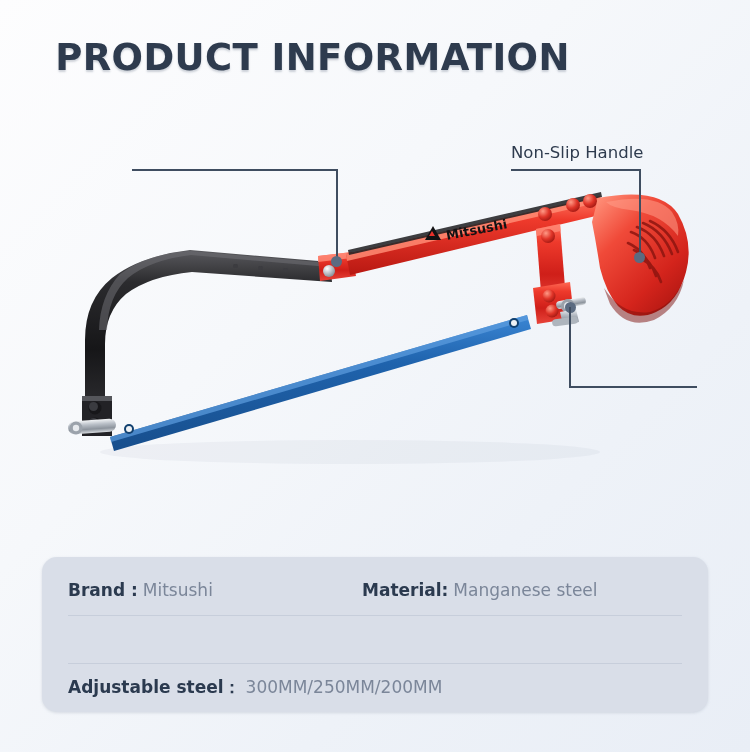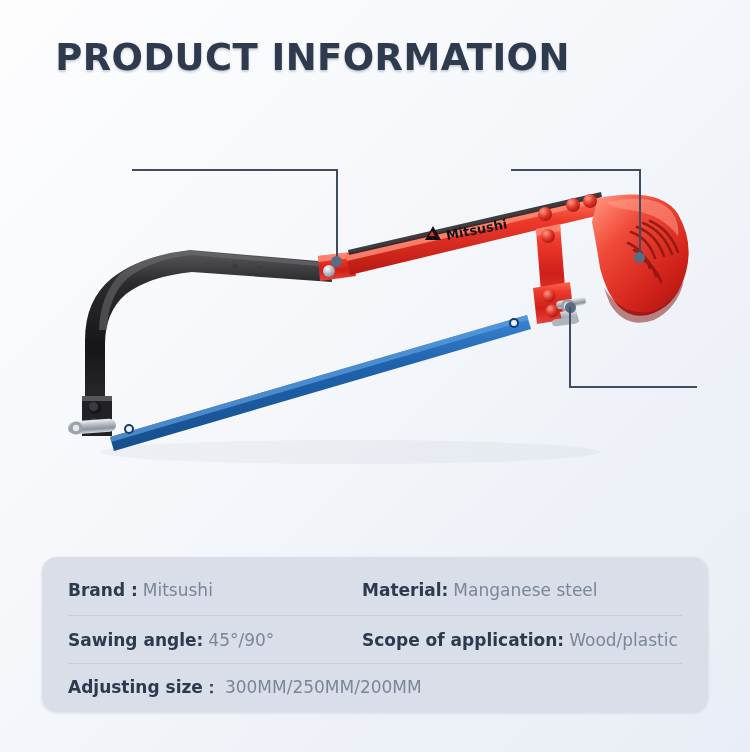--- a/index.html
+++ b/index.html
@@ -222,20 +222,21 @@
         <path d="M604,288 Q622,316 650,312 Q672,306 684,280
                  Q678,308 654,320 Q626,330 610,304 Z" fill="#7e0f0c" opacity="0.5"></path>
       </g>
     </svg>
   </div>
 
   <div class="lead-h" style="left:132px;top:169px;width:206px;"></div>
   <div class="lead-v" style="left:336px;top:169px;height:92px;"></div>
   <div class="lead-dot" style="left:331px;top:256px;"></div>
 
+  <div class="callout-label" style="left:511px;top:143px;">Non-Slip Handle</div>
   <div class="lead-h" style="left:511px;top:169px;width:130px;"></div>
   <div class="lead-v" style="left:639px;top:169px;height:88px;"></div>
   <div class="lead-dot" style="left:634px;top:252px;"></div>
 
   <div class="lead-dot" style="left:565px;top:302px;"></div>
   <div class="lead-v" style="left:569px;top:307px;height:80px;"></div>
   <div class="lead-h" style="left:569px;top:386px;width:128px;"></div>
 
   <div id="spec">
 
@@ -243,31 +244,23 @@
       <div class="cell" style="left:26px;">
         <span class="lab">Brand :</span><span class="val">Mitsushi</span>
       </div>
       <div class="cell" style="left:320px;">
         <span class="lab">Material:</span><span class="val">Manganese steel</span>
       </div>
     </div>
 
     <div class="spec-div" style="top:58px;"></div>
 
-    <div class="spec-row" style="top:58px;">
+
+    <div class="spec-div" style="top:106px;"></div>
+
+    <div class="spec-row" style="top:105px;">
       <div class="cell" style="left:26px;">
-        <span class="lab">Sawing angle:</span><span class="val">45°/90°</span>
-      </div>
-      <div class="cell" style="left:320px;">
-        <span class="lab">Scope of application:</span><span class="val">Wood/plastic</span>
+        <span class="lab">Adjustable steel：</span><span class="val">300MM/250MM/200MM</span>
       </div>
     </div>
 
-    <div class="spec-div" style="top:106px;"></div>
-
-    <div class="spec-row" style="top:105px;">
-      <div class="cell" style="left:26px;">
-        <span class="lab">Adjusting size：</span><span class="val">300MM/250MM/200MM</span>
-      </div>
-    </div>
-
   </div>
 </div>
 
 </body></html>

